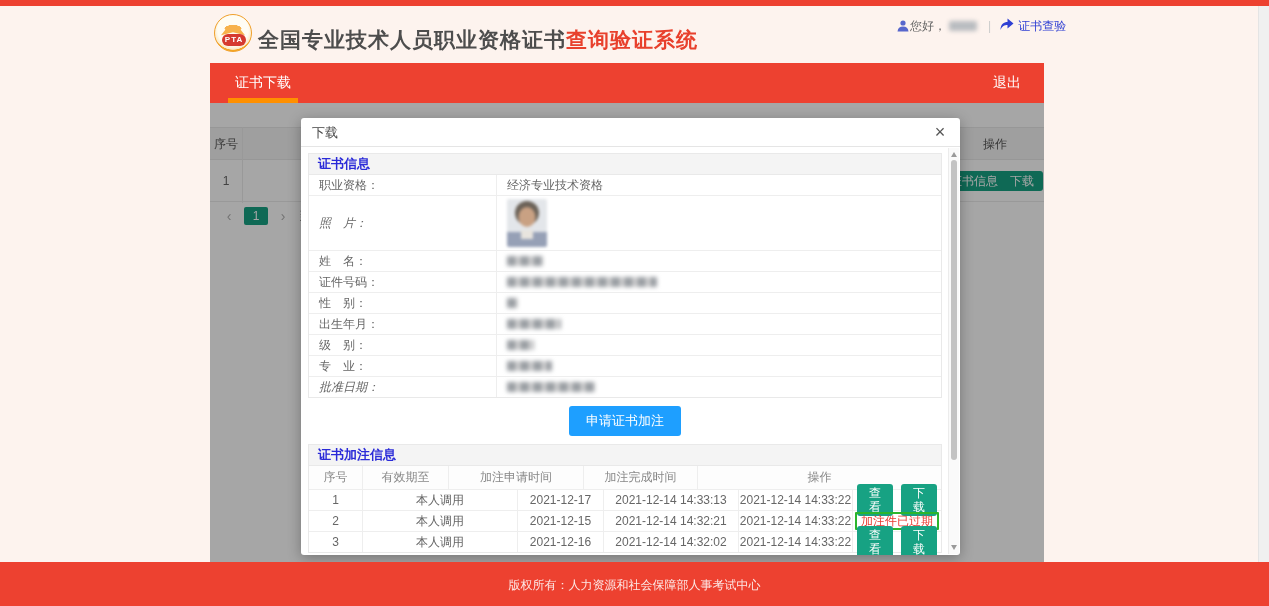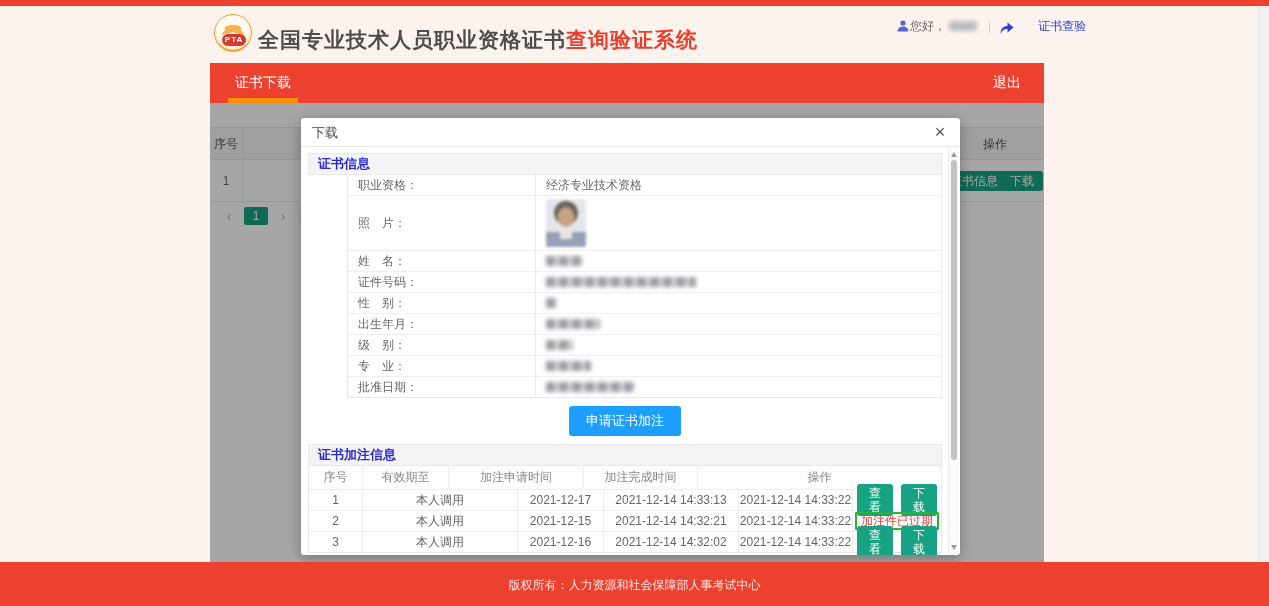--- a/index.html
+++ b/index.html
@@ -22,21 +22,21 @@
           background:radial-gradient(circle at 50% 110%, #f7b24c 0 60%, transparent 61%);
           clip-path:polygon(50% 0,68% 30%,100% 18%,82% 60%,100% 90%,50% 74%,0 90%,18% 60%,0 18%,32% 30%); }
   .logo .pta { position:absolute; left:7px; top:19px; width:24px; height:12px; background:#d63a2f; border-radius:6px;
           color:#fff; font-size:8px; font-weight:bold; text-align:center; line-height:12px; letter-spacing:1px; }
   .title { position:absolute; left:258px; top:20px; font-size:21px; font-weight:bold; color:#4d4d4d; letter-spacing:1px; }
   .title .accent { color:#e8402c; }
   .account { position:absolute; left:896px; top:10px; height:20px; display:flex; align-items:center; font-size:12px; color:#666; }
   .account svg { display:block; }
   .acct-redact { display:inline-block; width:28px; height:10px; margin:0 3px; background:#b9bcc0; filter:blur(2px); border-radius:2px; }
   .acct-div { color:#ccc; margin:0 8px; }
-  .verify-link { color:#2f3fd3; display:flex; align-items:flex-end; cursor:pointer;gap:20px; }
+  .verify-link { color:#2f3fd3; display:flex; align-items:flex-start; cursor:pointer; }
   .verify-link span { margin-left:4px; }
 
   
   .nav { position:absolute; left:210px; top:63px; width:834px; height:40px; background:#ed4130; }
   .nav-tab { position:absolute; left:228px; top:63px; width:70px; height:40px; color:#fff; font-size:14px;
              text-align:center; line-height:38px; cursor:pointer; }
   .nav-indicator { position:absolute; left:228px; top:98px; width:70px; height:5px; background:#ff9000; }
   .nav-logout { position:absolute; left:984px; top:63px; width:46px; height:44px; color:#fff; font-size:14px;
              text-align:center; line-height:38px; cursor:pointer; }
 
@@ -74,27 +74,27 @@
   .mscroll { position:absolute; right:1px; top:30px; width:11px; height:406px; background:#fafafa; border-left:1px solid #ececec; }
   .mscroll .up,.mscroll .down { position:absolute; left:2px; width:0; height:0; border-left:3px solid transparent; border-right:3px solid transparent; }
   .mscroll .up { top:4px; border-bottom:5px solid #9a9a9a; }
   .mscroll .down { bottom:4px; border-top:5px solid #9a9a9a; }
   .mscroll .thumb { position:absolute; left:2px; top:12px; width:6px; height:300px; background:#c3c3c3; border-radius:3px; }
 
   .band { margin-top:6px; height:22px; background:#f4f4f4; border:1px solid #e9e9e9;
           font-size:13px; font-weight:bold; color:#2b2bd8; line-height:20px; padding-left:9px; }
 
   
-  .itable { border:1px solid #e9e9e9; border-top:none;margin-left:39px; }
+  .itable { border:1px solid #e9e9e9; border-top:none; }
   .irow { display:flex; border-bottom:1px solid #eeeeee; }
-  .irow:last-child { border-bottom:none; }
+  .irow:last-child { border-bottom:none;font-style:italic; }
   .irow .lab { width:188px; border-right:1px solid #eeeeee; font-size:12px; color:#666; padding-left:10px;
                display:flex; align-items:center; height:20px; }
   .irow .val { flex:1; font-size:12px; color:#666; padding-left:10px; display:flex; align-items:center; height:20px; }
-  .irow.photo-row .lab,.irow.photo-row .val { height:54px; }
+  .irow.photo-row .lab,.irow.photo-row .val { height:54px;font-style:italic; }
   .photo { width:40px; height:48px; border-radius:2px; overflow:hidden; filter:blur(1.5px); }
   .redact { display:inline-block; height:10px; border-radius:1px; filter:blur(2px);
             background:repeating-linear-gradient(90deg,#9b9fa4 0 9px,#d6d6d6 9px 13px); }
 
   .btn-row { text-align:center; margin:8px 0; }
   .blue-btn { display:inline-block; background:#1e9fff; color:#fff; font-size:13px; border:none; border-radius:3px;
               padding:6px 17px; cursor:pointer; }
 
   
   .atable { border:1px solid #e9e9e9; border-top:none; font-size:12px; color:#666; }

